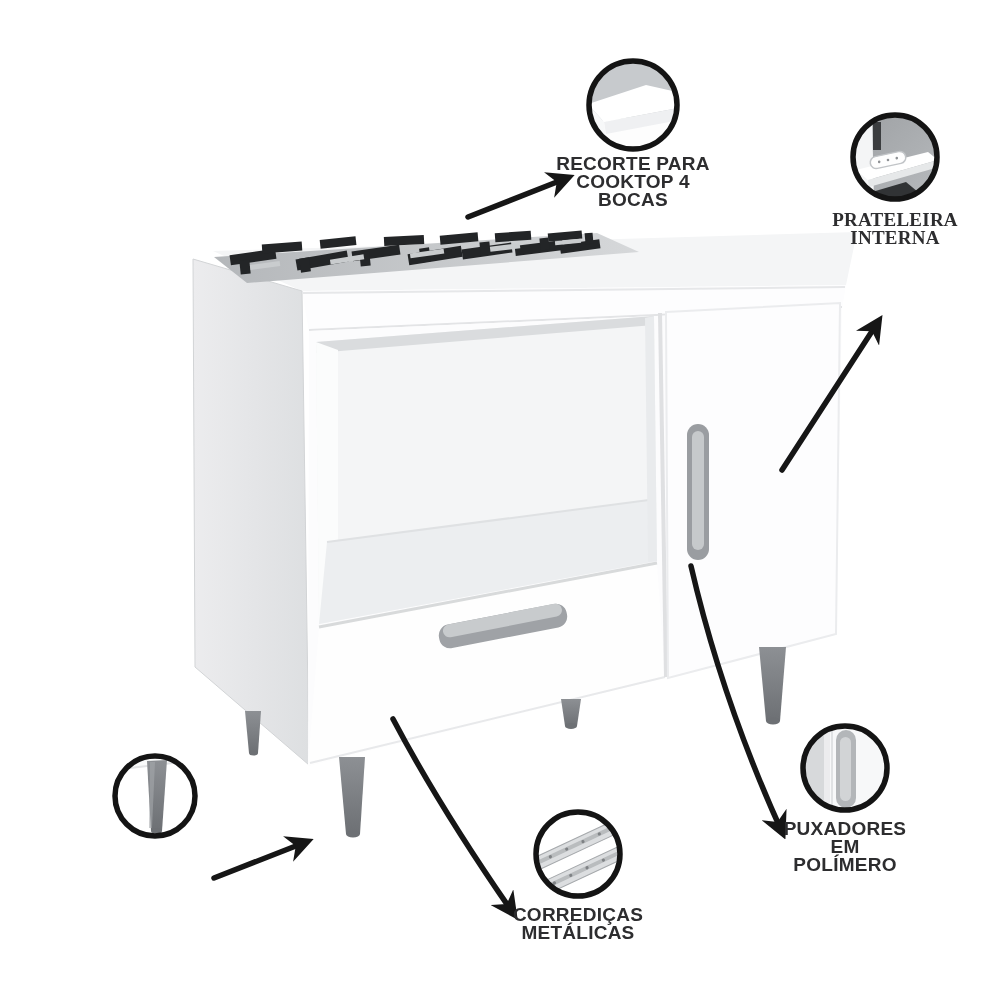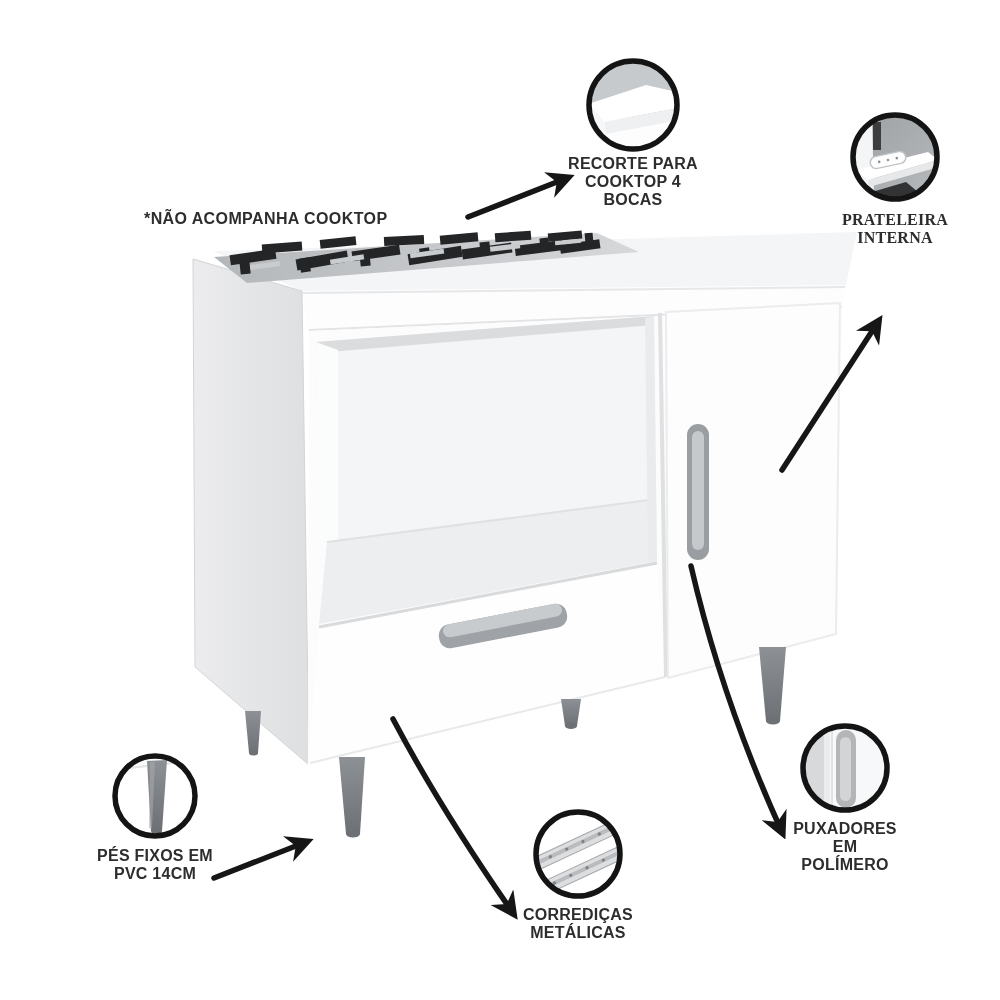--- a/index.html
+++ b/index.html
@@ -3,21 +3,21 @@
 <meta charset="utf-8">
 <style>
   html,body{margin:0;padding:0;background:#fff;}
   .stage{
     position:relative;width:1000px;height:1000px;background:#ffffff;overflow:hidden;
     font-family:"Liberation Sans", sans-serif;
   }
   .stage svg{position:absolute;left:0;top:0;}
   .callout-label{
     position:absolute;text-align:center;font-weight:800;color:#2d2d2f;
-    font-size:16px;line-height:18px;letter-spacing:.25px;white-space:pre-line;
+    font-size:19px;line-height:18px;letter-spacing:.25px;white-space:pre-line;
   }
   .note-label{
     position:absolute;font-weight:800;color:#2d2d2f;font-size:16px;
     letter-spacing:.4px;white-space:nowrap;
   }
 </style>
 </head>
 <body>
 
 <div class="stage">
@@ -234,31 +234,28 @@
         <polygon points="801,726 824,724 824,812 801,810" fill="#d7d9db"></polygon>
         <rect x="824" y="724" width="6" height="88" fill="#ececee"></rect>
         <line x1="832" y1="724" x2="832" y2="812" stroke="#e0e2e4" stroke-width="2"></line>
         <rect x="836" y="730" width="20" height="78" rx="10" fill="#b3b6b9"></rect>
         <rect x="840" y="737" width="11" height="64" rx="5.5" fill="#d2d4d6"></rect>
       </g>
       <circle cx="845" cy="768" r="42" fill="none" stroke="#141414" stroke-width="5.5"></circle>
     </g>
   </svg>
 
-  <div class="note-label" style="left:144px;top:210px;">*NÃO ACOMPANHA COOKTOP</div>
 
   <div class="callout-label" style="left:543px;top:155px;width:180px;">RECORTE PARA
 COOKTOP 4
 BOCAS</div>
 
   <div class="callout-label" style="left:805px;top:211px;width:180px;font-family:Liberation Serif, serif;">PRATELEIRA
 INTERNA</div>
 
-  <div class="callout-label" style="left:65px;top:847px;width:180px;">PÉS FIXOS EM
-PVC 14CM</div>
 
   <div class="callout-label" style="left:488px;top:906px;width:180px;">CORREDIÇAS
 METÁLICAS</div>
 
   <div class="callout-label" style="left:755px;top:820px;width:180px;">PUXADORES
 EM
 POLÍMERO</div>
 </div>
 
 </body></html>

